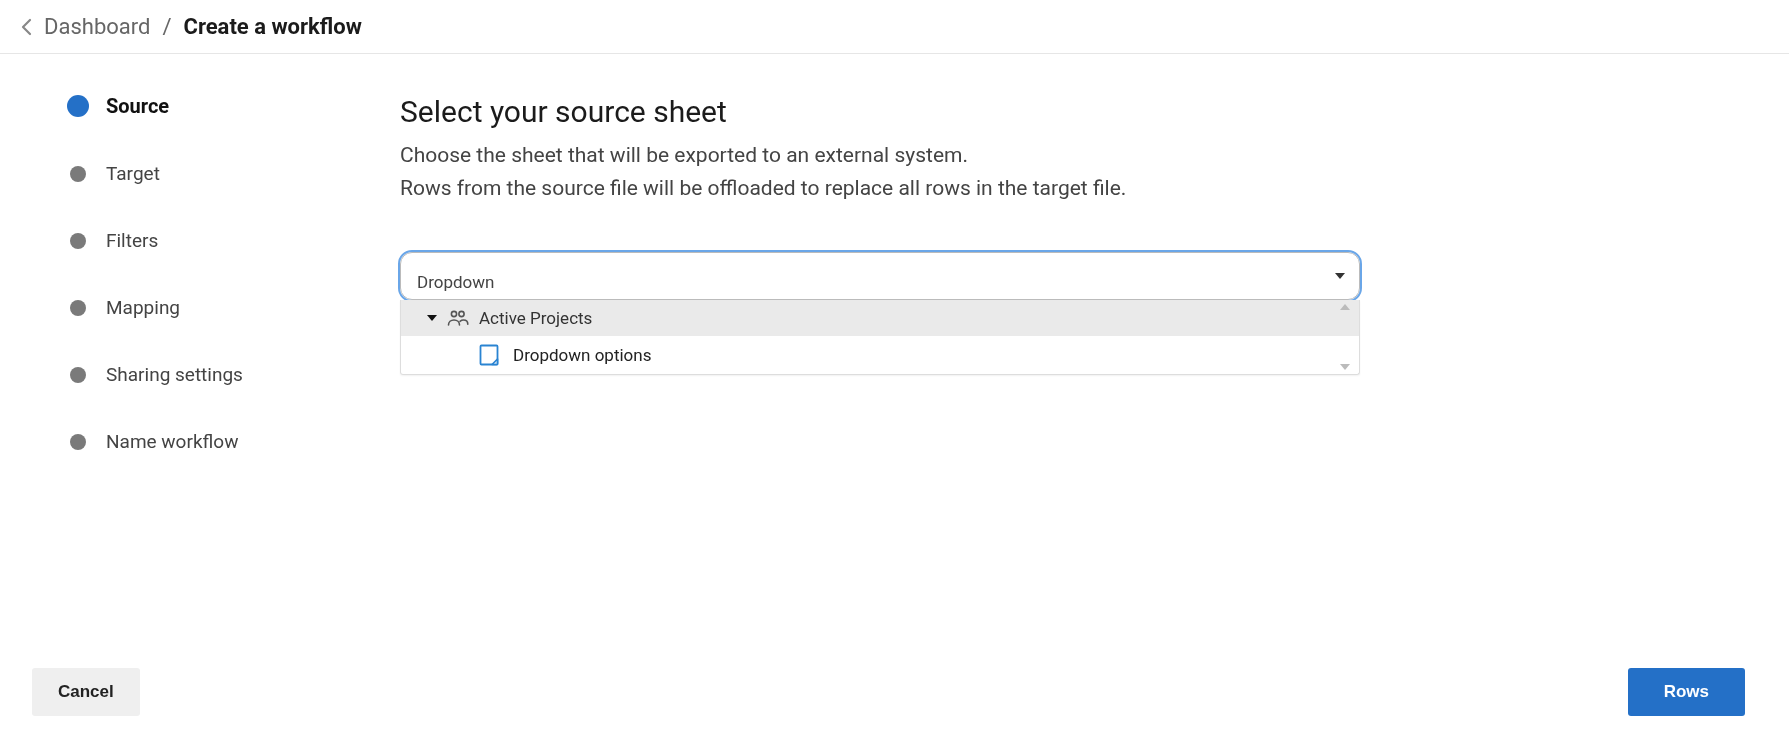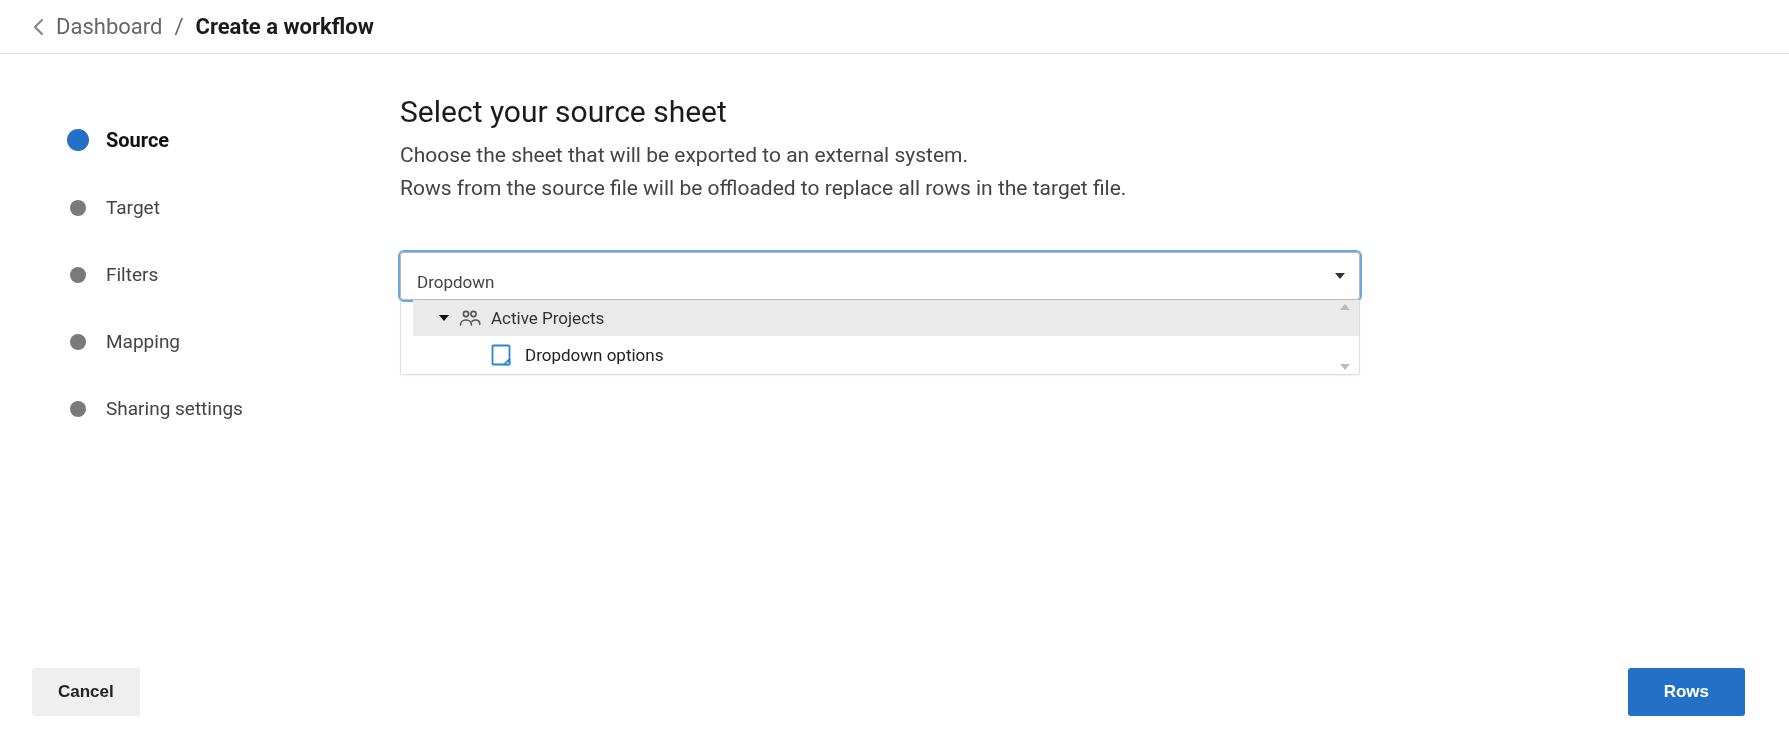--- a/index.html
+++ b/index.html
@@ -9,21 +9,21 @@
     }
     body {
       font-family: -apple-system, BlinkMacSystemFont, "Segoe UI", Roboto, Helvetica, Arial, sans-serif;
       background: #fff;
       color: #111;
     }
     .header {
       display: flex;
       align-items: center;
       gap: 6px;
-      padding: 14px 20px 14px 32px;
+      padding: 14px 20px 14px 20px;
       border-bottom: 1px solid #e6e6e6;
     }
     .back-chevron {
       display: inline-flex;
       align-items: center;
       width: 18px;
       height: 24px;
       cursor: pointer;
     }
     .back-chevron svg {
@@ -51,21 +51,20 @@
     .sidebar {
       width: 400px;
       padding-left: 70px;
       padding-right: 24px;
     }
     .steps {
       list-style: none;
       display: flex;
       flex-direction: column;
       gap: 44px;
-      margin-top: 34px;
     }
     .step {
       display: flex;
       align-items: center;
       gap: 20px;
       cursor: pointer;
     }
     .step-dot {
       width: 16px;
       height: 16px;
@@ -104,21 +103,21 @@
       font-size: 21px;
       color: #444;
       line-height: 1.55;
     }
     .dropdown {
       margin-top: 48px;
       position: relative;
       border: 1px solid #bbb;
       outline: 2px solid #6aa6e8;
       outline-offset: 0px;
-      border-radius: 4px;
+      border-radius: 12px;
       height: 48px;
       display: flex;
       align-items: center;
       padding: 12px 40px 0 16px;
       cursor: pointer;
       color: #444;
       font-size: 17px;
     }
     .dropdown-caret {
       position: absolute;
@@ -128,21 +127,20 @@
     }
     .dropdown-caret svg {
       display: block;
     }
     .dropdown-menu {
       position: relative;
       border: 1px solid #ddd;
       border-top: none;
       border-radius: 0 0 3px 3px;
       box-shadow: 0 1px 2px rgba(0,0,0,0.06);
-      padding-left: 12px;
     }
     .folder-row {
       display: flex;
       align-items: center;
       background: #eaeaea;
       height: 36px;
       padding-left: 26px;
       gap: 10px;
       font-size: 17px;
       color: #333;
@@ -241,20 +239,24 @@
         <span class="step-dot"></span>
         <span class="step-label">Filters</span>
       </li>
       <li class="step">
         <span class="step-dot"></span>
         <span class="step-label">Mapping</span>
       </li>
       <li class="step">
         <span class="step-dot"></span>
         <span class="step-label">Sharing settings</span>
+      </li>
+      <li class="step">
+        <span class="step-dot"></span>
+        <span class="step-label">Name workflow</span>
       </li>
     </ul>
   </nav>
 
   <div class="content">
     <h1 class="page-title">Select your source sheet</h1>
     <p class="subtitle">Choose the sheet that will be exported to an external system.</p>
     <p class="subtitle">Rows from the source file will be offloaded to replace all rows in the target file.</p>
 
     <div class="dropdown">

